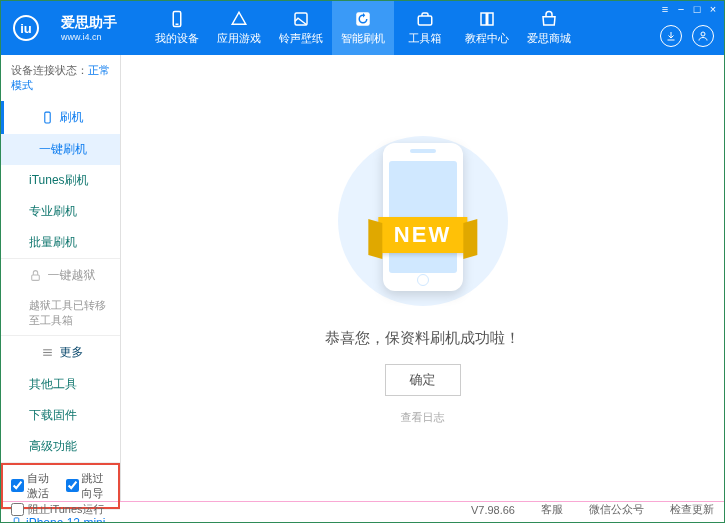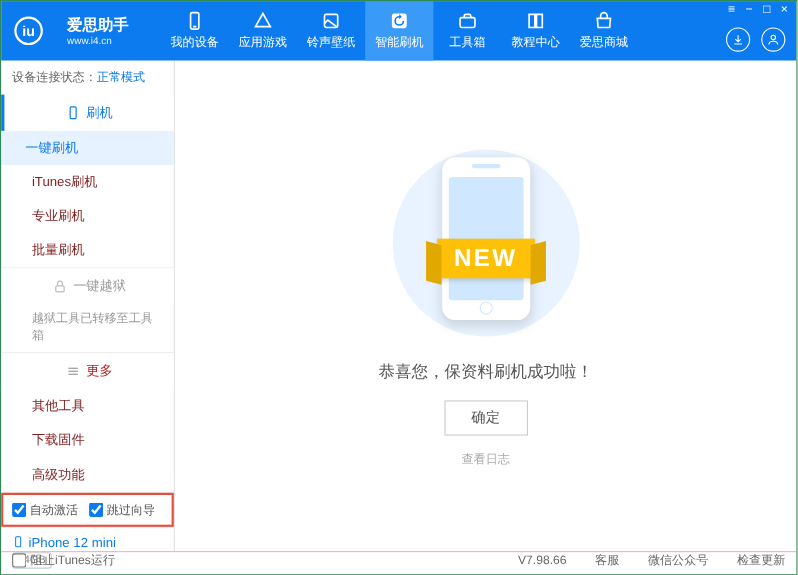--- a/index.html
+++ b/index.html
@@ -11,29 +11,29 @@
 .logo-url { font-size: 9px; opacity: 0.9; }
 .nav { display: flex; height: 100%; }
 .nav-item { width: 62px; display: flex; flex-direction: column; align-items: center; justify-content: center; gap: 3px; font-size: 11px; cursor: pointer; }
 .nav-item.active { background: #3a9af7; }
 .nav-icon { width: 18px; height: 18px; }
 .win-controls { position: absolute; right: 4px; top: 2px; display: flex; gap: 2px; }
 .win-btn { width: 14px; height: 12px; color: #fff; font-size: 11px; display: flex; align-items: center; justify-content: center; cursor: pointer; }
 .header-right { position: absolute; right: 10px; bottom: 8px; display: flex; gap: 10px; }
 .circle-btn { width: 22px; height: 22px; border: 1.5px solid #fff; border-radius: 50%; display: flex; align-items: center; justify-content: center; cursor: pointer; }
 .body-area { display: flex; height: 446px; }
-.sidebar { width: 158px; border-right: 1px solid #e0e0e0; display: flex; flex-direction: column; font-size: 12px; color: #555; }
+.sidebar { width: 120px; border-right: 1px solid #e0e0e0; display: flex; flex-direction: column; font-size: 12px; color: #555; }
 .status-bar { padding: 8px 10px; font-size: 11px; color: #666; }
 .status-val { color: #0b7bef; }
 .side-section { border-bottom: 1px solid #eee; }
 .side-head { display: flex; align-items: center; padding: 8px 10px; gap: 6px; color: #0b7bef; border-left: 3px solid #0b7bef; background: #fff; font-weight: 500; justify-content: center; }
 .side-head.gray { color: #999; border-left: 3px solid transparent; }
-.side-head.plain { color: #b91c1c; border-left: 3px solid transparent; }
-.side-item { padding: 7px 10px 7px 28px; cursor: pointer; color: #7f1d1d; }
-.side-item.active { background: #e6f2ff; color: #0b7bef; border-left: 2px solid #0b7bef; margin-left: -2px; padding-left: 22px; }
+.side-head.plain { color: #0c4a6e; border-left: 3px solid transparent; }
+.side-item { padding: 7px 10px 7px 28px; cursor: pointer; color: #0f766e; }
+.side-item.active { background: #e6f2ff; color: #0b7bef; border-left: 2px solid #0b7bef; margin-left: -2px; padding-left: 38px; }
 .side-note { padding: 6px 10px 6px 28px; color: #999; font-size: 11px; line-height: 1.4; }
 .sidebar-bottom { margin-top: auto; }
 .checks { border: 2px solid #e74c3c; padding: 6px 8px; display: flex; gap: 10px; font-size: 11px; }
 .chk { display: flex; align-items: center; gap: 3px; color: #555; }
 .chk input { accent-color: #0b7bef; }
 .device-box { padding: 6px 10px; border-top: 1px solid #eee; }
 .dev-name { color: #0b7bef; font-size: 12px; display: flex; align-items: center; gap: 4px; }
 .dev-badge { border: 1px solid #ccc; border-radius: 3px; font-size: 10px; padding: 1px 4px; color: #888; margin-top: 2px; display: inline-block; }
 .main { flex: 1; display: flex; flex-direction: column; align-items: center; justify-content: center; position: relative; }
 .phone-img { position: relative; width: 190px; height: 180px; }

